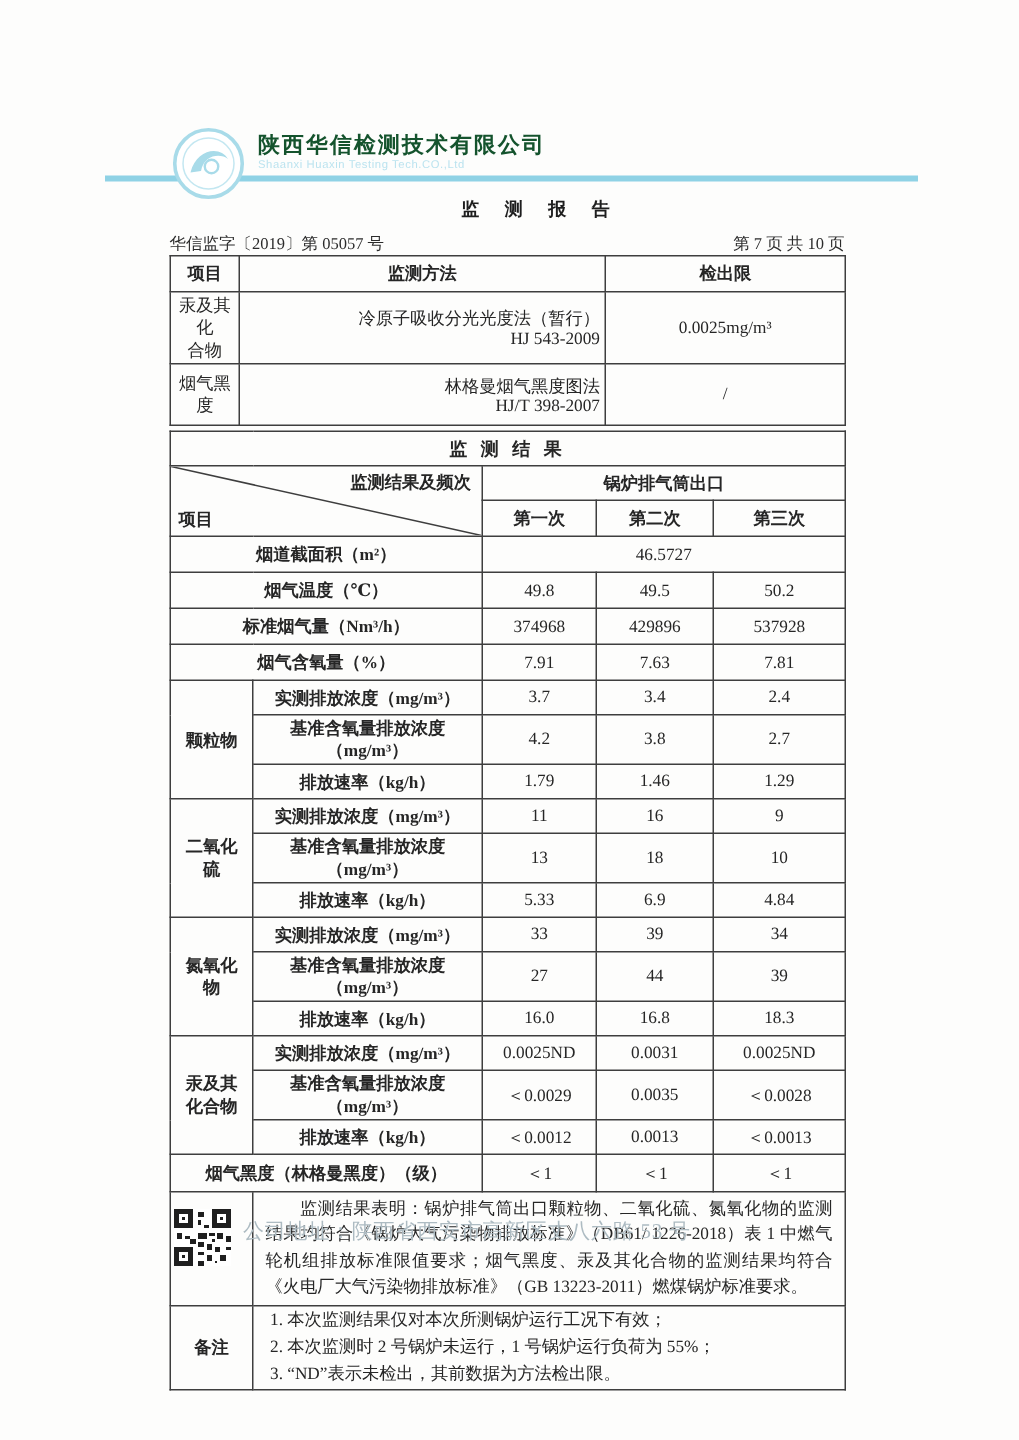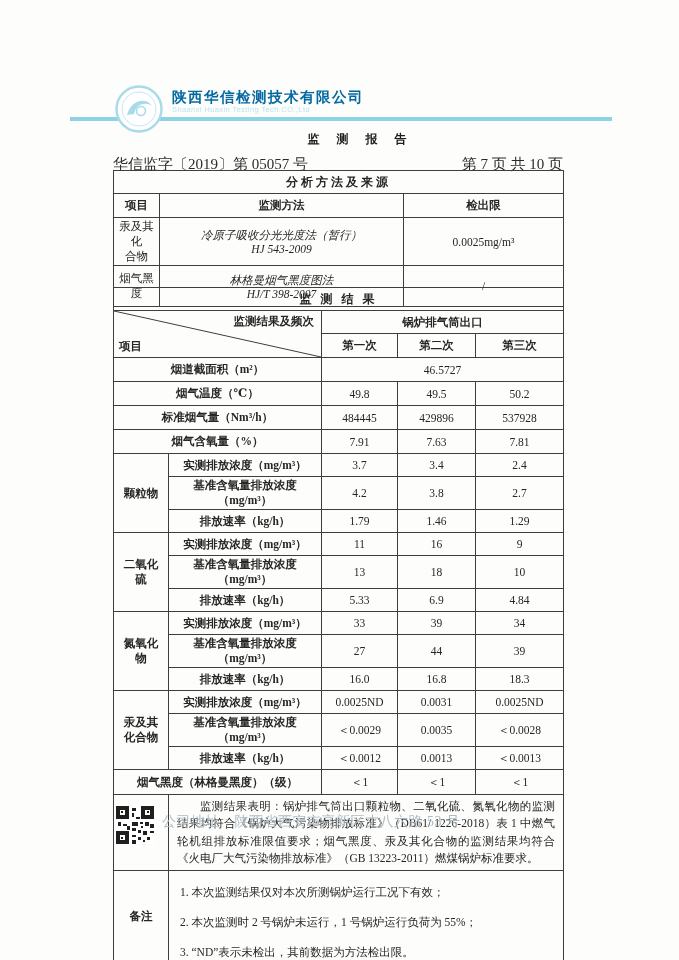--- a/index.html
+++ b/index.html
@@ -7,51 +7,51 @@
     width:679px;height:960px;position:relative;overflow:hidden;
     background:#fdfdfc;color:#2b2b2b;
     font-family:"Liberation Serif","DejaVu Serif",serif;
   }
   .page{position:absolute;inset:0;}
 
   
   .brand-line{position:absolute;left:70px;top:117px;width:542px;height:4px;background:#8fd2e5;}
   .logo{position:absolute;left:114px;top:84px;width:50px;height:50px;}
   .company{position:absolute;left:172px;top:90px;line-height:1.1;}
-  .company-cn{font-size:14.5px;font-weight:bold;color:#0369a1;letter-spacing:1.5px;
+  .company-cn{font-size:14.5px;font-weight:bold;color:#14532d;letter-spacing:1.5px;
     font-family:"Liberation Sans","DejaVu Sans",sans-serif;}
   .company-en{font-size:7.5px;color:#bbe3ef;letter-spacing:.4px;
     font-family:"Liberation Sans","DejaVu Sans",sans-serif;}
   .report-title{position:absolute;left:0;top:131px;width:100%;text-align:center;
     font-size:12px;font-weight:bold;letter-spacing:7px;color:#1e1e1e;padding-left:21px;}
-  .doc-row{position:absolute;left:113px;top:155px;width:450px;font-size:15px;}
+  .doc-row{position:absolute;left:113px;top:155px;width:450px;font-size:11px;}
   .doc-no{float:left;}
   .page-info{float:right;}
 
   
   table{border-collapse:collapse;table-layout:fixed;width:450px;font-size:11.5px;color:#262626;}
   td{border:1px solid #3e3e3e;text-align:center;vertical-align:middle;padding:1px 3px;
      overflow:hidden;}
   .t1{position:absolute;left:113px;top:170px;}
   .t2{position:absolute;left:113px;top:287px;}
   .ttl{font-weight:bold;font-size:12px;letter-spacing:3px;}
   .lbl{font-weight:bold;}
-  .left{text-align:center;font-style:italic;}
+  .left{text-align:right;}
   .pre{white-space:pre-line;}
   .h20{height:20px}.h21{height:21px}.h22{height:22px}.h38{height:38px}
   .h41{height:41px}.h60{height:60px}.h45{height:45px}
 
   
   .diag-cell{position:relative;padding:0;}
   .diag-cell svg{position:absolute;inset:0;width:100%;height:100%;}
   .corner-top{position:absolute;top:3px;right:7px;font-weight:bold;text-align:center;}
   .corner-bottom{position:absolute;bottom:3px;left:5px;font-weight:bold;}
 
   .concl{text-align:justify;text-indent:2em;padding:3px 8px 3px 8px;line-height:1.5;}
-  .remark-line{text-align:left;padding-left:8px;line-height:1.55;margin-top:12px;}
+  .remark-line{text-align:left;padding-left:8px;line-height:1.55;}
 
   
   .qr{position:absolute;left:116px;top:806px;width:38px;height:38px;}
   .footer-text{position:absolute;left:162px;top:809px;font-size:14px;color:#adbbc2;
     line-height:1.9;letter-spacing:.5px;}
 </style>
 </head>
 <body>
 
 <div class="page">
@@ -75,23 +75,20 @@
     <span class="page-info">第 7 页 共 10 页</span>
   </div>
 
   <table class="t1">
     <colgroup>
         <col style="width:46px">
         <col style="width:244px">
         <col style="width:160px">
       </colgroup>
     <tbody>
-        <tr>
-      <td colspan="3" class="ttl h20">分析方法及来源</td>
-    </tr>
     <tr>
       <td class="lbl h21">项目</td>
       <td class="lbl">监测方法</td>
       <td class="lbl">检出限</td>
     </tr>
     <tr>
       <td class="pre h38">汞及其化
 合物</td>
       <td class="left">
         <div>冷原子吸收分光光度法（暂行）</div>
@@ -142,21 +139,21 @@
       <td colspan="3">46.5727</td>
     </tr>
     <tr>
       <td colspan="2" class="lbl h21">烟气温度（℃）</td>
       <td>49.8</td>
       <td>49.5</td>
       <td>50.2</td>
     </tr>
     <tr>
       <td colspan="2" class="lbl h21">标准烟气量（Nm³/h）</td>
-      <td>484445</td>
+      <td>374968</td>
       <td>429896</td>
       <td>537928</td>
     </tr>
     <tr>
       <td colspan="2" class="lbl h21">烟气含氧量（%）</td>
       <td>7.91</td>
       <td>7.63</td>
       <td>7.81</td>
     </tr>
 

